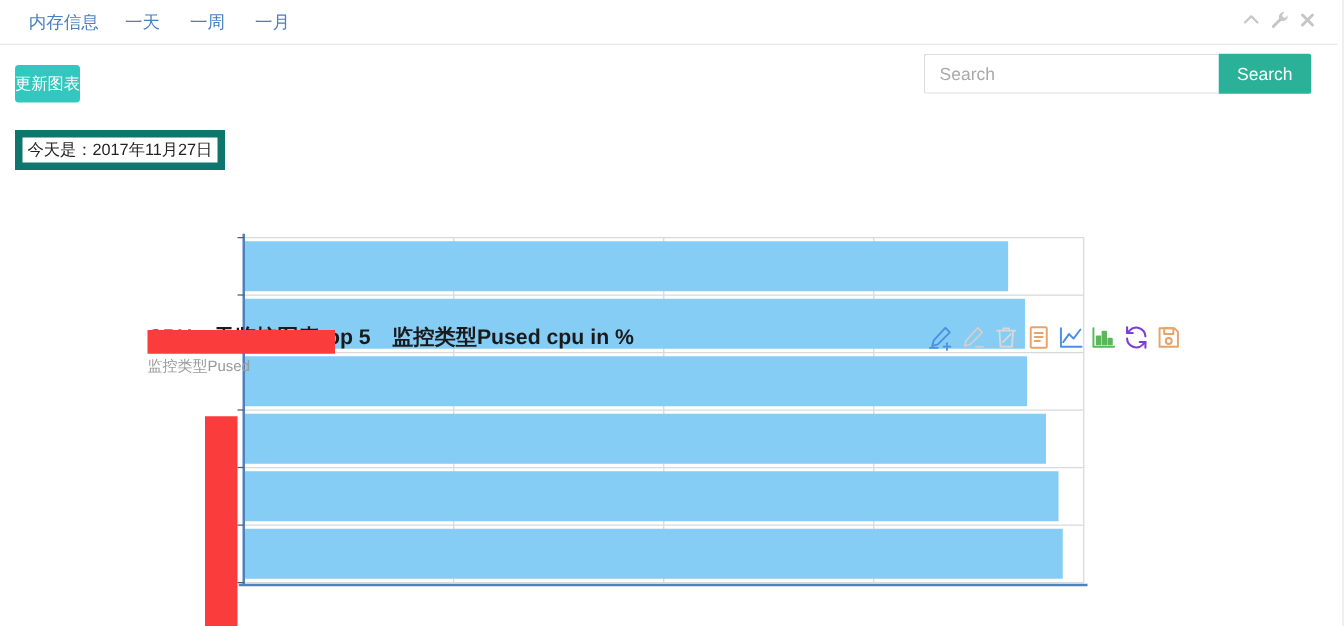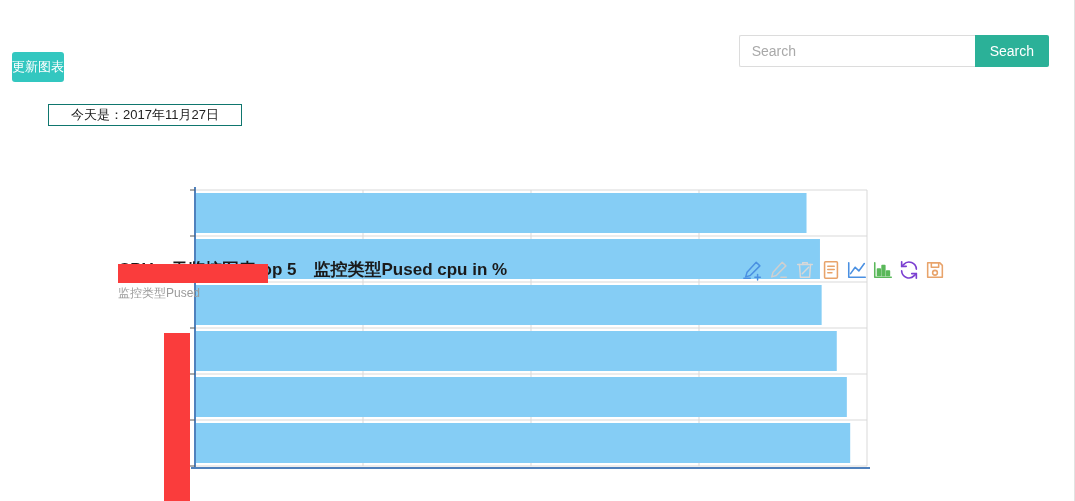--- a/index.html
+++ b/index.html
@@ -85,21 +85,21 @@
     cursor: pointer;
     line-height: 30px;
   }
 
   #search-group {
     position: absolute;
     right: 25px;
     top: 51px;
     height: 16px;
     display: flex;
-    align-items: flex-end;
+    align-items: center;
     border-radius: 14px;
   }
   #search-input {
     width: 236px;
     height: 32px;
     box-sizing: border-box;
     border: 1px solid #dcdcdc;
     border-right: none;
     background: #fff;
     padding: 0 12px;
@@ -122,27 +122,26 @@
     border-radius: 0 2px 2px 0;
   }
 
   
   #date-badge {
     position: absolute;
     left: 12px;
     top: 104px;
     height: 20px;
     line-height: 20px;
-    padding: 0 22px;
-    border: 1px solid #0f766e;
+    padding: 0 4px;
+    border: 6px solid #0f766e;
     background: #ffffff;
     font-size: 13px;
     color: #222;
     white-space: nowrap;
-    margin-left: 36px;
   }
 
   
   #chart-card {
     position: absolute;
     left: 0;
     top: 128px;
     width: 1070px;
     height: 373px;
   }
@@ -210,20 +209,43 @@
     width: 26px;
     height: 257px;
     background: #fa3c3c;
   }
 </style>
 </head>
 <body>
 
 <div id="app-window">
 
+  <div id="top-bar">
+    <a class="nav-link" id="nav-memory">内存信息</a>
+    <a class="nav-link" id="nav-day">一天</a>
+    <a class="nav-link" id="nav-week">一周</a>
+    <a class="nav-link" id="nav-month">一月</a>
+
+    <div class="win-icon" id="win-collapse">
+      <svg viewBox="0 0 16 16" fill="none" stroke="#c6c6c6" stroke-width="1.8" stroke-linecap="round" stroke-linejoin="round">
+        <polyline points="3,10 8,5 13,10"></polyline>
+      </svg>
+    </div>
+    <div class="win-icon" id="win-wrench">
+      <svg viewBox="0 0 16 16" fill="#c6c6c6">
+        <path d="M11.6 1.6a4 4 0 0 0-4.3 5.2L1.8 12.3a1.2 1.2 0 1 0 1.7 1.7l5.5-5.5a4 4 0 0 0 5.2-4.3l-2.1 2.1-1.9-.5-.5-1.9 1.9-2.3z"></path>
+      </svg>
+    </div>
+    <div class="win-icon" id="win-close">
+      <svg viewBox="0 0 16 16" fill="none" stroke="#c6c6c6" stroke-width="2.4" stroke-linecap="round">
+        <line x1="4" y1="4" x2="12" y2="12"></line>
+        <line x1="12" y1="4" x2="4" y2="12"></line>
+      </svg>
+    </div>
+  </div>
 
   <button id="refresh-chart-button">更新图表</button>
 
   <div id="search-group">
     <input id="search-input" type="text" placeholder="Search" style="">
     <button id="search-button">Search</button>
   </div>
 
   <div id="date-badge">今天是：2017年11月27日</div>
 

